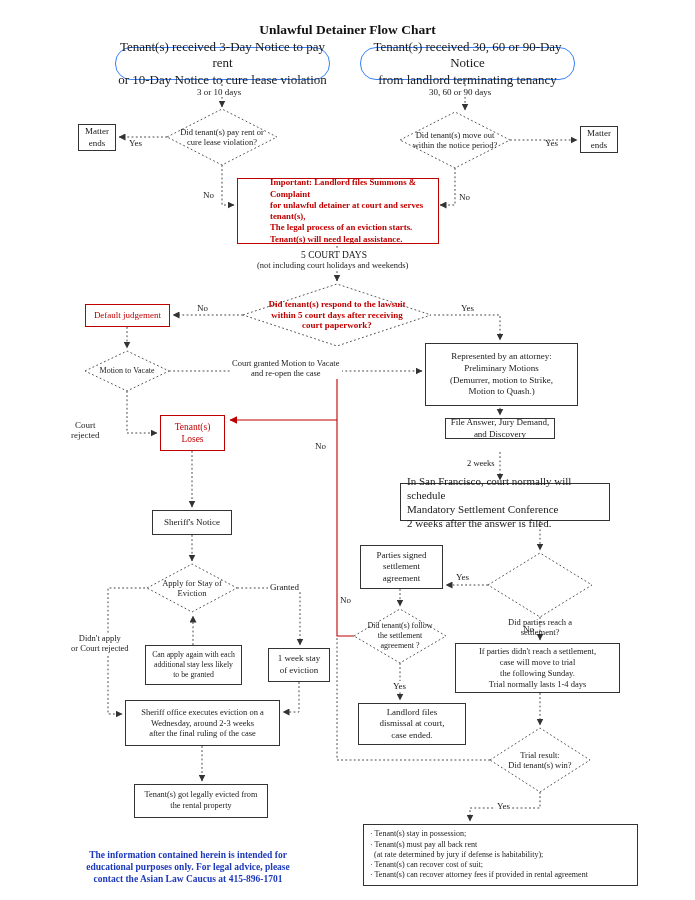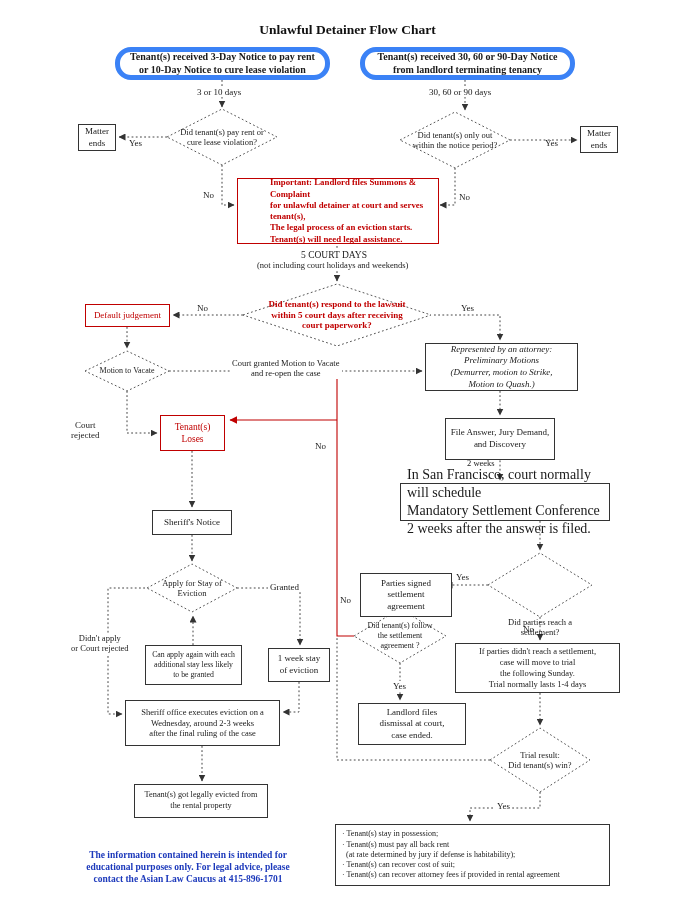--- a/index.html
+++ b/index.html
@@ -7,26 +7,26 @@
   body { font-family:"Liberation Serif", serif; color:#1a1a1a; }
   .page { position:relative; width:695px; height:900px; background:#ffffff; overflow:hidden; }
   .wires { position:absolute; left:0; top:0; width:695px; height:900px; }
   .w { fill:none; stroke:#444; stroke-width:1; stroke-dasharray:1.8 2.4; }
   .r { fill:none; stroke:#c00000; stroke-width:1.1; }
   .d { fill:#ffffff; stroke:#555; stroke-width:1; stroke-dasharray:1.8 2.4; }
   .n { position:absolute; display:flex; align-items:center; justify-content:center;
        text-align:center; white-space:pre-line; font-size:9px; line-height:1.28;
        background:#fff; }
   .box { border:1px solid #333; }
-  .round { border:5px solid #3b82f6; border-radius:16px; font-weight:700; font-size:10px; }
+  .round { border:1px solid #3b82f6; border-radius:16px; font-weight:400; font-size:13px; }
   .redbox { border-color:#c00000; color:#c00000; }
   .redtext { color:#c00000; }
   .bold { font-weight:700; }
   .leftalign { text-align:left; justify-content:flex-start; padding-left:6px; padding-right:3px; }
-  .prewrap { white-space:pre-wrap; }
+  .prewrap { white-space:pre-wrap;margin-left:28px; }
   .dtext { position:absolute; display:flex; align-items:center; justify-content:center;
            text-align:center; white-space:pre-line; font-size:8.5px; line-height:1.22; }
   .lbl { position:absolute; font-size:9px; line-height:1.15; white-space:pre-line;
          text-align:center; color:#1a1a1a; }
   .onln { background:#fff; padding:0 2px; }
   .title { position:absolute; left:0; top:22px; width:100%; text-align:center;
            font-size:13.5px; font-weight:700; color:#111; }
   .blue { color:#1c39bb; font-weight:700; background:transparent; }
 </style>
 </head>
@@ -104,45 +104,45 @@
 ends</div>
   <div class="n box" style="left:580px;top:126px;width:38px;height:27px;">Matter
 ends</div>
 
   <div class="n box redbox bold leftalign" style="left:237px;top:178px;width:202px;height:66px;font-size:8.8px;padding-left:32px;">Important: Landlord files Summons &amp; Complaint
 for unlawful detainer at court and serves tenant(s),
 The legal process of an eviction starts.
 Tenant(s) will need legal assistance.</div>
 
   <div class="n box redbox" style="left:85px;top:304px;width:85px;height:23px;">Default judgement</div>
-  <div class="n box" style="left:425px;top:343px;width:153px;height:48px;font-style:italic;">Represented by an attorney:
+  <div class="n box" style="left:425px;top:343px;width:153px;height:63px;">Represented by an attorney:
 Preliminary Motions
 (Demurrer, motion to Strike,
 Motion to Quash.)</div>
   <div class="n box redbox" style="left:160px;top:415px;width:65px;height:36px;font-size:9.5px;">Tenant(s)
 Loses</div>
-  <div class="n box" style="left:445px;top:418px;width:110px;height:42px;">File Answer, Jury Demand,
+  <div class="n box" style="left:445px;top:418px;width:110px;height:21px;">File Answer, Jury Demand,
 and Discovery</div>
-  <div class="n box leftalign" style="left:400px;top:483px;width:210px;height:38px;font-size:14px;">In San Francisco, court normally will schedule
+  <div class="n box leftalign" style="left:400px;top:483px;width:210px;height:38px;font-size:11px;">In San Francisco, court normally will schedule
 Mandatory Settlement Conference
 2 weeks after the answer is filed.</div>
 
   <div class="n box" style="left:152px;top:510px;width:80px;height:25px;">Sheriff's Notice</div>
   <div class="n box" style="left:145px;top:645px;width:97px;height:40px;font-size:7.8px;text-align:center;">Can apply again with each
 additional stay less likely
 to be granted</div>
   <div class="n box" style="left:268px;top:648px;width:62px;height:34px;">1 week stay
 of eviction</div>
   <div class="n box" style="left:125px;top:700px;width:155px;height:46px;font-size:8.5px;">Sheriff office executes eviction on a
 Wednesday, around 2-3 weeks
 after the final ruling of the case</div>
   <div class="n box" style="left:134px;top:784px;width:134px;height:34px;font-size:8.3px;">Tenant(s) got legally evicted from
 the rental property</div>
 
-  <div class="n box" style="left:360px;top:545px;width:92px;height:44px;margin-top:28px;">Parties signed
+  <div class="n box" style="left:360px;top:545px;width:83px;height:44px;">Parties signed
 settlement
 agreement</div>
   <div class="n box" style="left:455px;top:643px;width:165px;height:50px;font-size:8.5px;">If parties didn't reach a settlement,
 case will move to trial
 the following Sunday.
 Trial normally lasts 1-4 days</div>
   <div class="n box" style="left:358px;top:703px;width:108px;height:42px;">Landlord files
 dismissal at court,
 case ended.</div>
   <div class="n box leftalign prewrap" style="left:335px;top:824px;width:275px;height:62px;font-size:8px;">· Tenant(s) stay in possession;
@@ -150,21 +150,21 @@
   (at rate determined by jury if defense is habitability);
 · Tenant(s) can recover cost of suit;
 · Tenant(s) can recover attorney fees if provided in rental agreement</div>
 
   <div class="n blue" style="left:72px;top:846px;width:232px;height:42px;font-size:9.5px;">The information contained herein is intended for
 educational purposes only. For legal advice, please
 contact the Asian Law Caucus at 415-896-1701</div>
 
   <div class="dtext" style="left:170px;top:121px;width:104px;height:32px;">Did tenant(s) pay rent or
 cure lease violation?</div>
-  <div class="dtext" style="left:403px;top:124px;width:104px;height:32px;">Did tenant(s) only out
+  <div class="dtext" style="left:403px;top:124px;width:104px;height:32px;">Did tenant(s) move out
 within the notice period?</div>
   <div class="dtext redtext bold" style="left:252px;top:296px;width:170px;height:38px;font-size:9px;">Did tenant(s) respond to the lawsuit
 within 5 court days after receiving
 court paperwork?</div>
   <div class="dtext" style="left:87px;top:363px;width:80px;height:16px;font-size:8px;">Motion to Vacate</div>
   <div class="dtext" style="left:494px;top:570px;width:92px;height:30px;margin-top:42px;">Did parties reach a
 settlement?</div>
   <div class="dtext" style="left:356px;top:615px;width:88px;height:42px;font-size:8px;">Did tenant(s) follow
 the settlement
 agreement ?</div>

